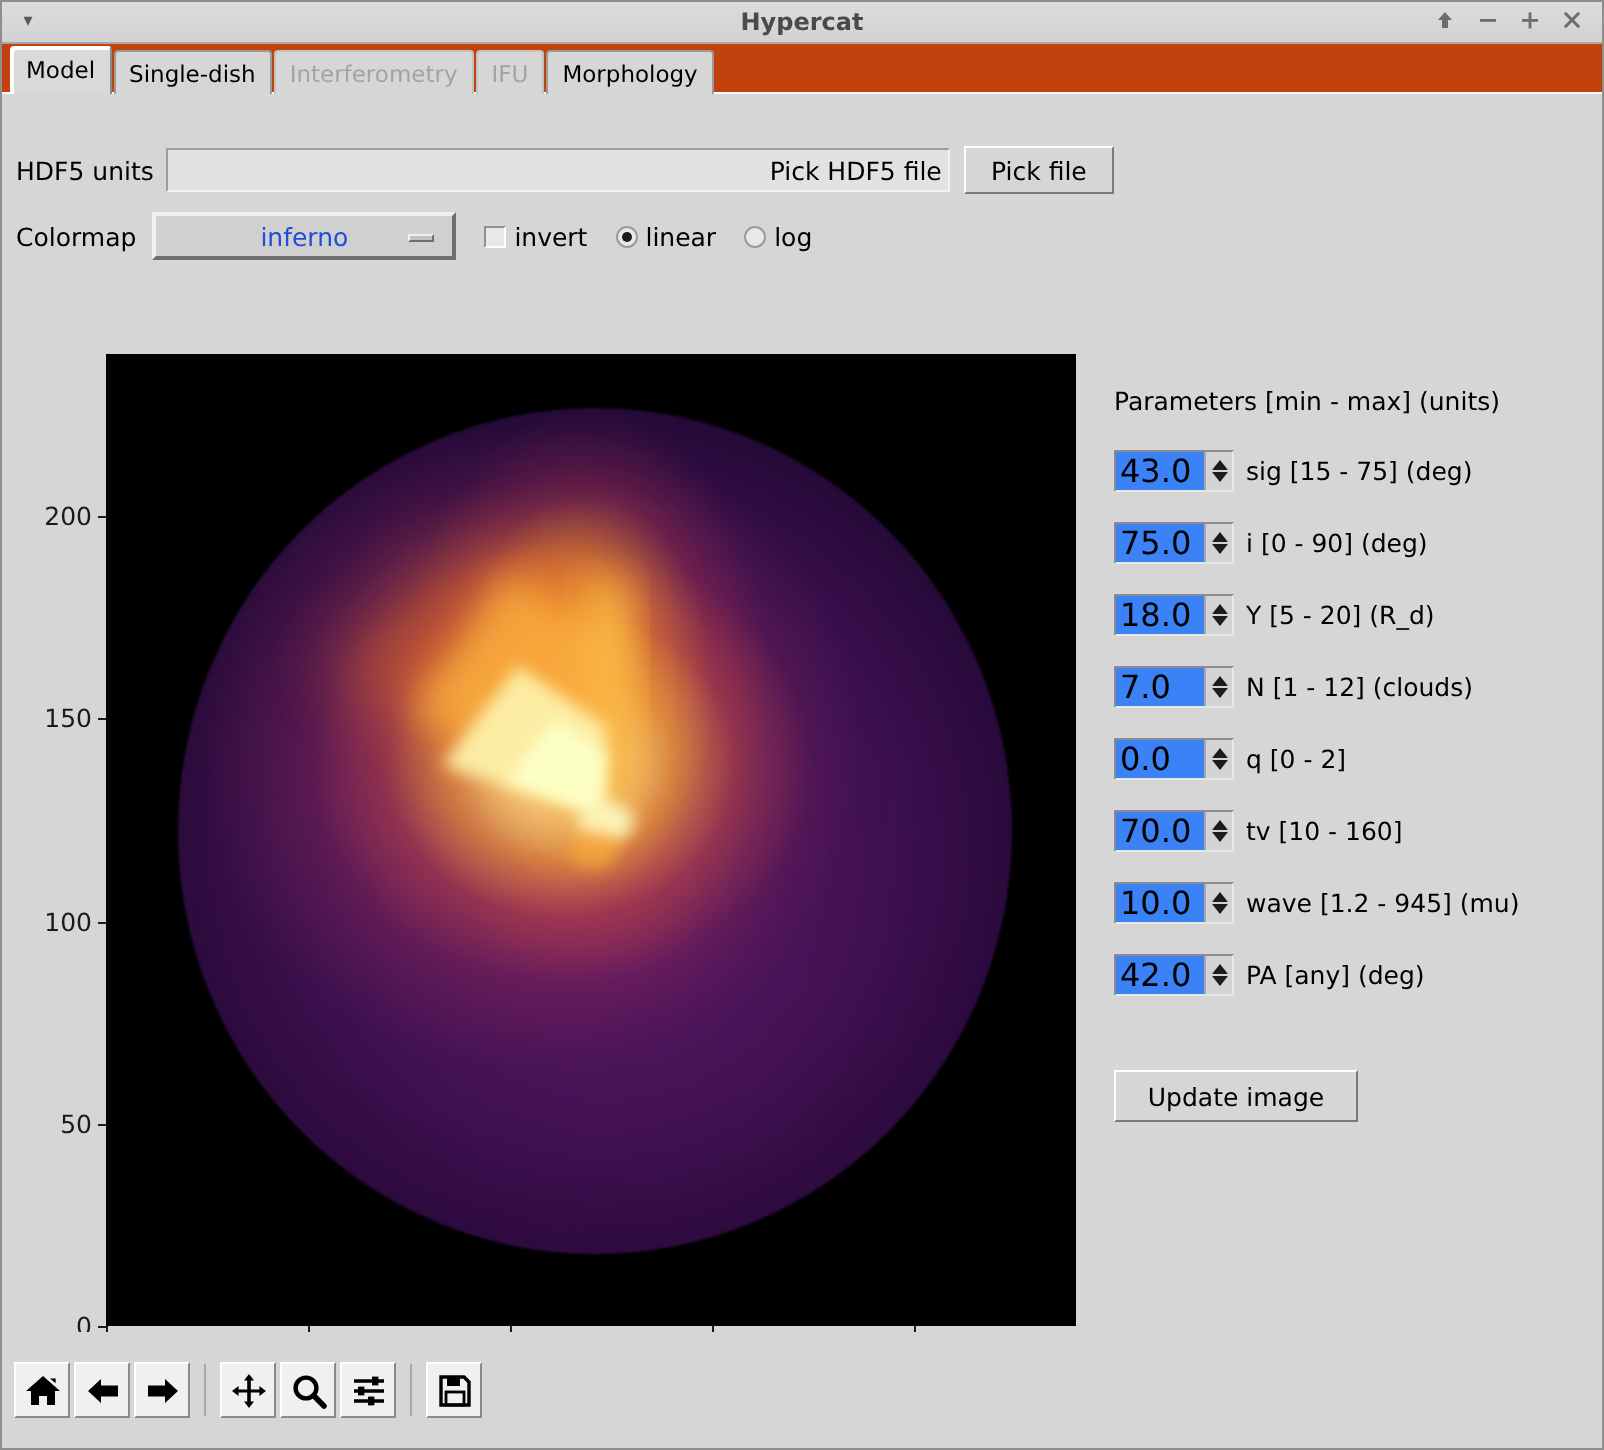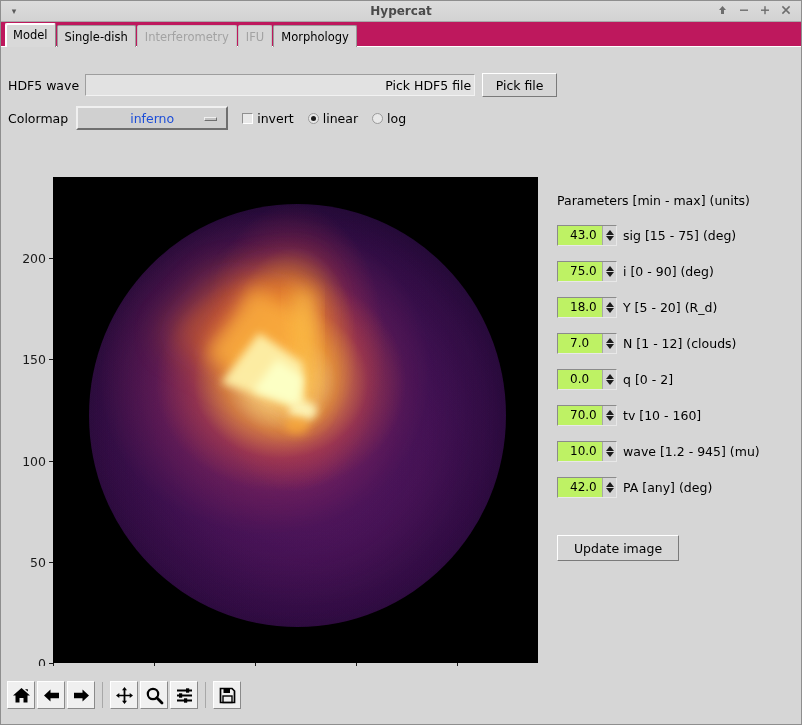--- a/index.html
+++ b/index.html
@@ -64,21 +64,21 @@
     width: 11px;
     text-align: center;
   }
   
   #tabstrip {
     height: 25px;
     min-height: 25px;
     display: flex;
     align-items: flex-end;
     padding-left: 4px;
-    background: #be185d;
+    background: #c2410c;
     position: relative;
   }
   #tabstrip::after {
     content: "";
     position: absolute;
     left: 0; right: 0; bottom: 0;
     height: 1px;
     background: #ffffff;
   }
   .tab {
@@ -295,26 +295,26 @@
   .spin {
     width: 60px;
     height: 21px;
     display: flex;
     background: #ffffff;
     border: 1px solid;
     border-color: #8b8b8b #e8e8e8 #e8e8e8 #8b8b8b;
   }
   .spin .val {
     flex: 1;
-    font-size: 12px;
-    font-family: "DejaVu Sans", sans-serif;
-    color: #000;
-    padding-left: 12px;
+    font-size: 16px;
+    font-family: "DejaVu Sans", sans-serif;
+    color: #000;
+    padding-left: 2px;
     line-height: 19px;
-    background: #bef264;
+    background: #3b82f6;
     border: none;
     outline: none;
     width: 100%;
   }
   .spin .arrows {
     width: 14px;
     background: #d4d4d4;
     border-left: 1px solid #a8a8a8;
     display: flex;
     flex-direction: column;
@@ -416,21 +416,21 @@
     <div class="tab active">Model</div>
     <div class="tab">Single-dish</div>
     <div class="tab disabled">Interferometry</div>
     <div class="tab disabled">IFU</div>
     <div class="tab">Morphology</div>
   </div>
 
   <div id="content">
 
     <div class="row" id="row-hdf5">
-      <span class="lbl">HDF5 wave</span>
+      <span class="lbl">HDF5 units</span>
       <input id="hdf5-entry" type="text" value="Pick HDF5 file" style="">
       <button id="pick-file-btn">Pick file</button>
     </div>
 
     <div class="row" id="row-cmap">
       <span class="lbl">Colormap</span>
       <div id="cmap-option">
         <span>inferno</span>
         <span class="ind"></span>
       </div>

